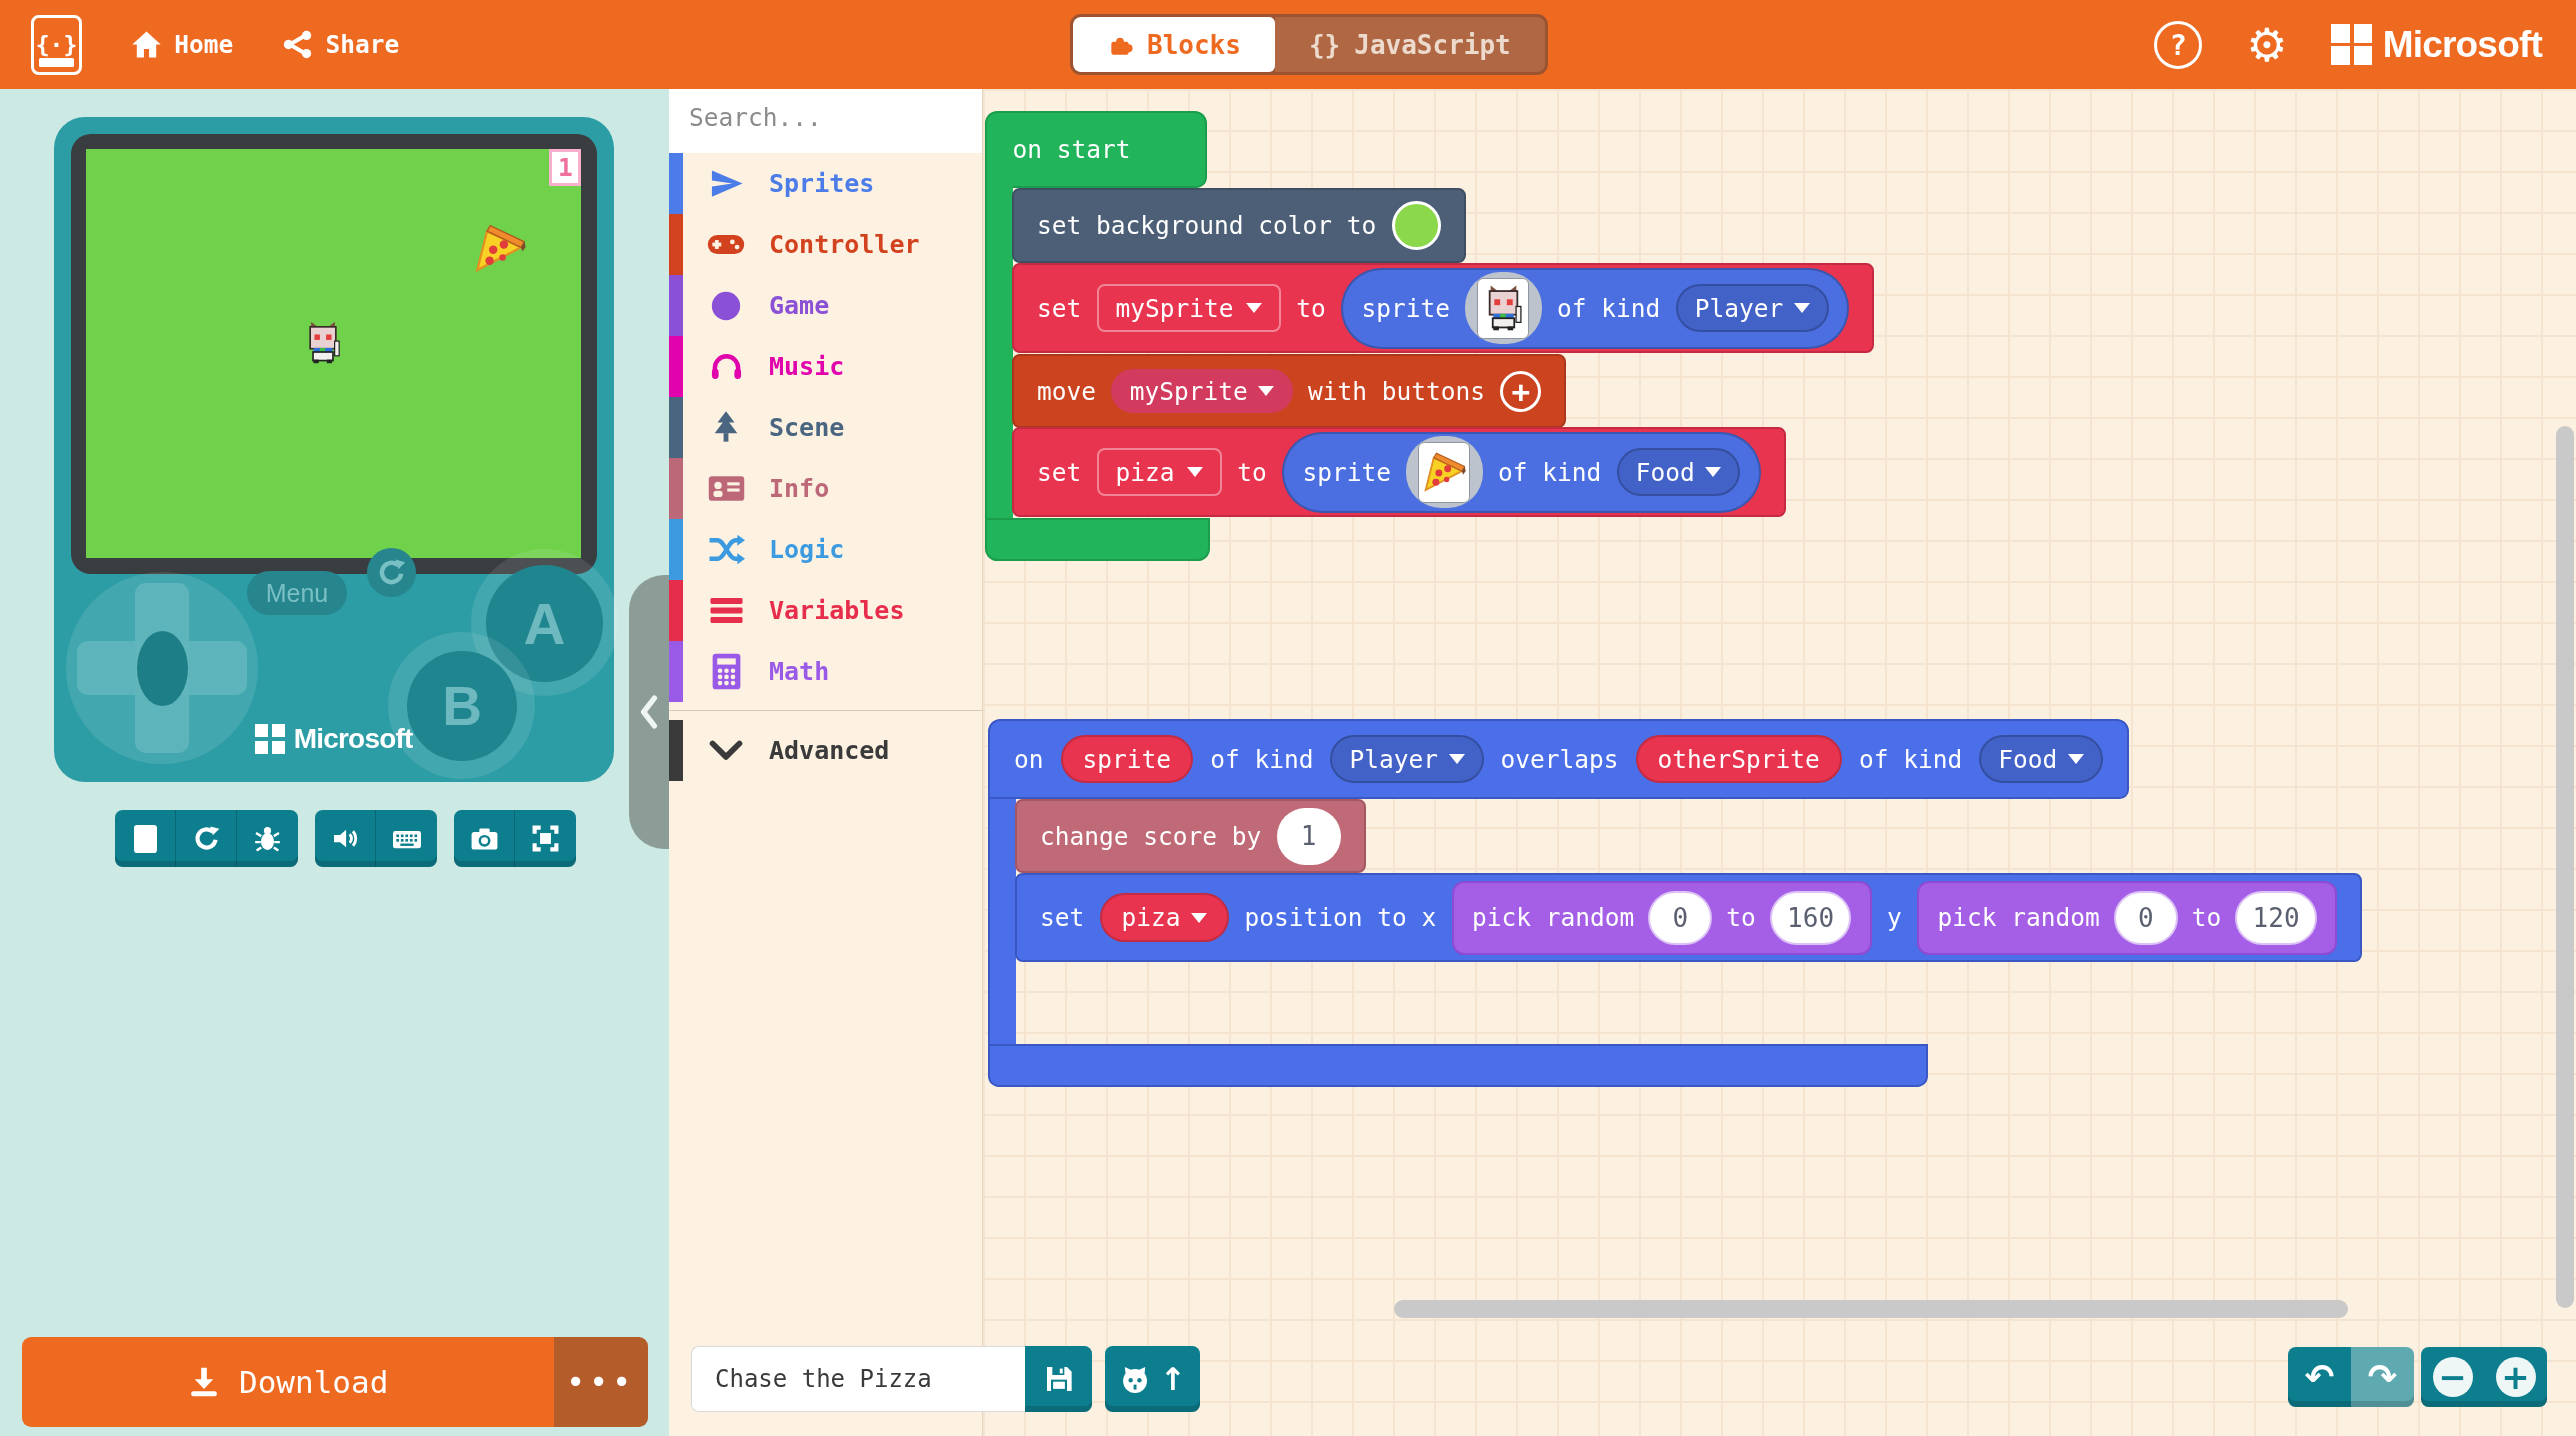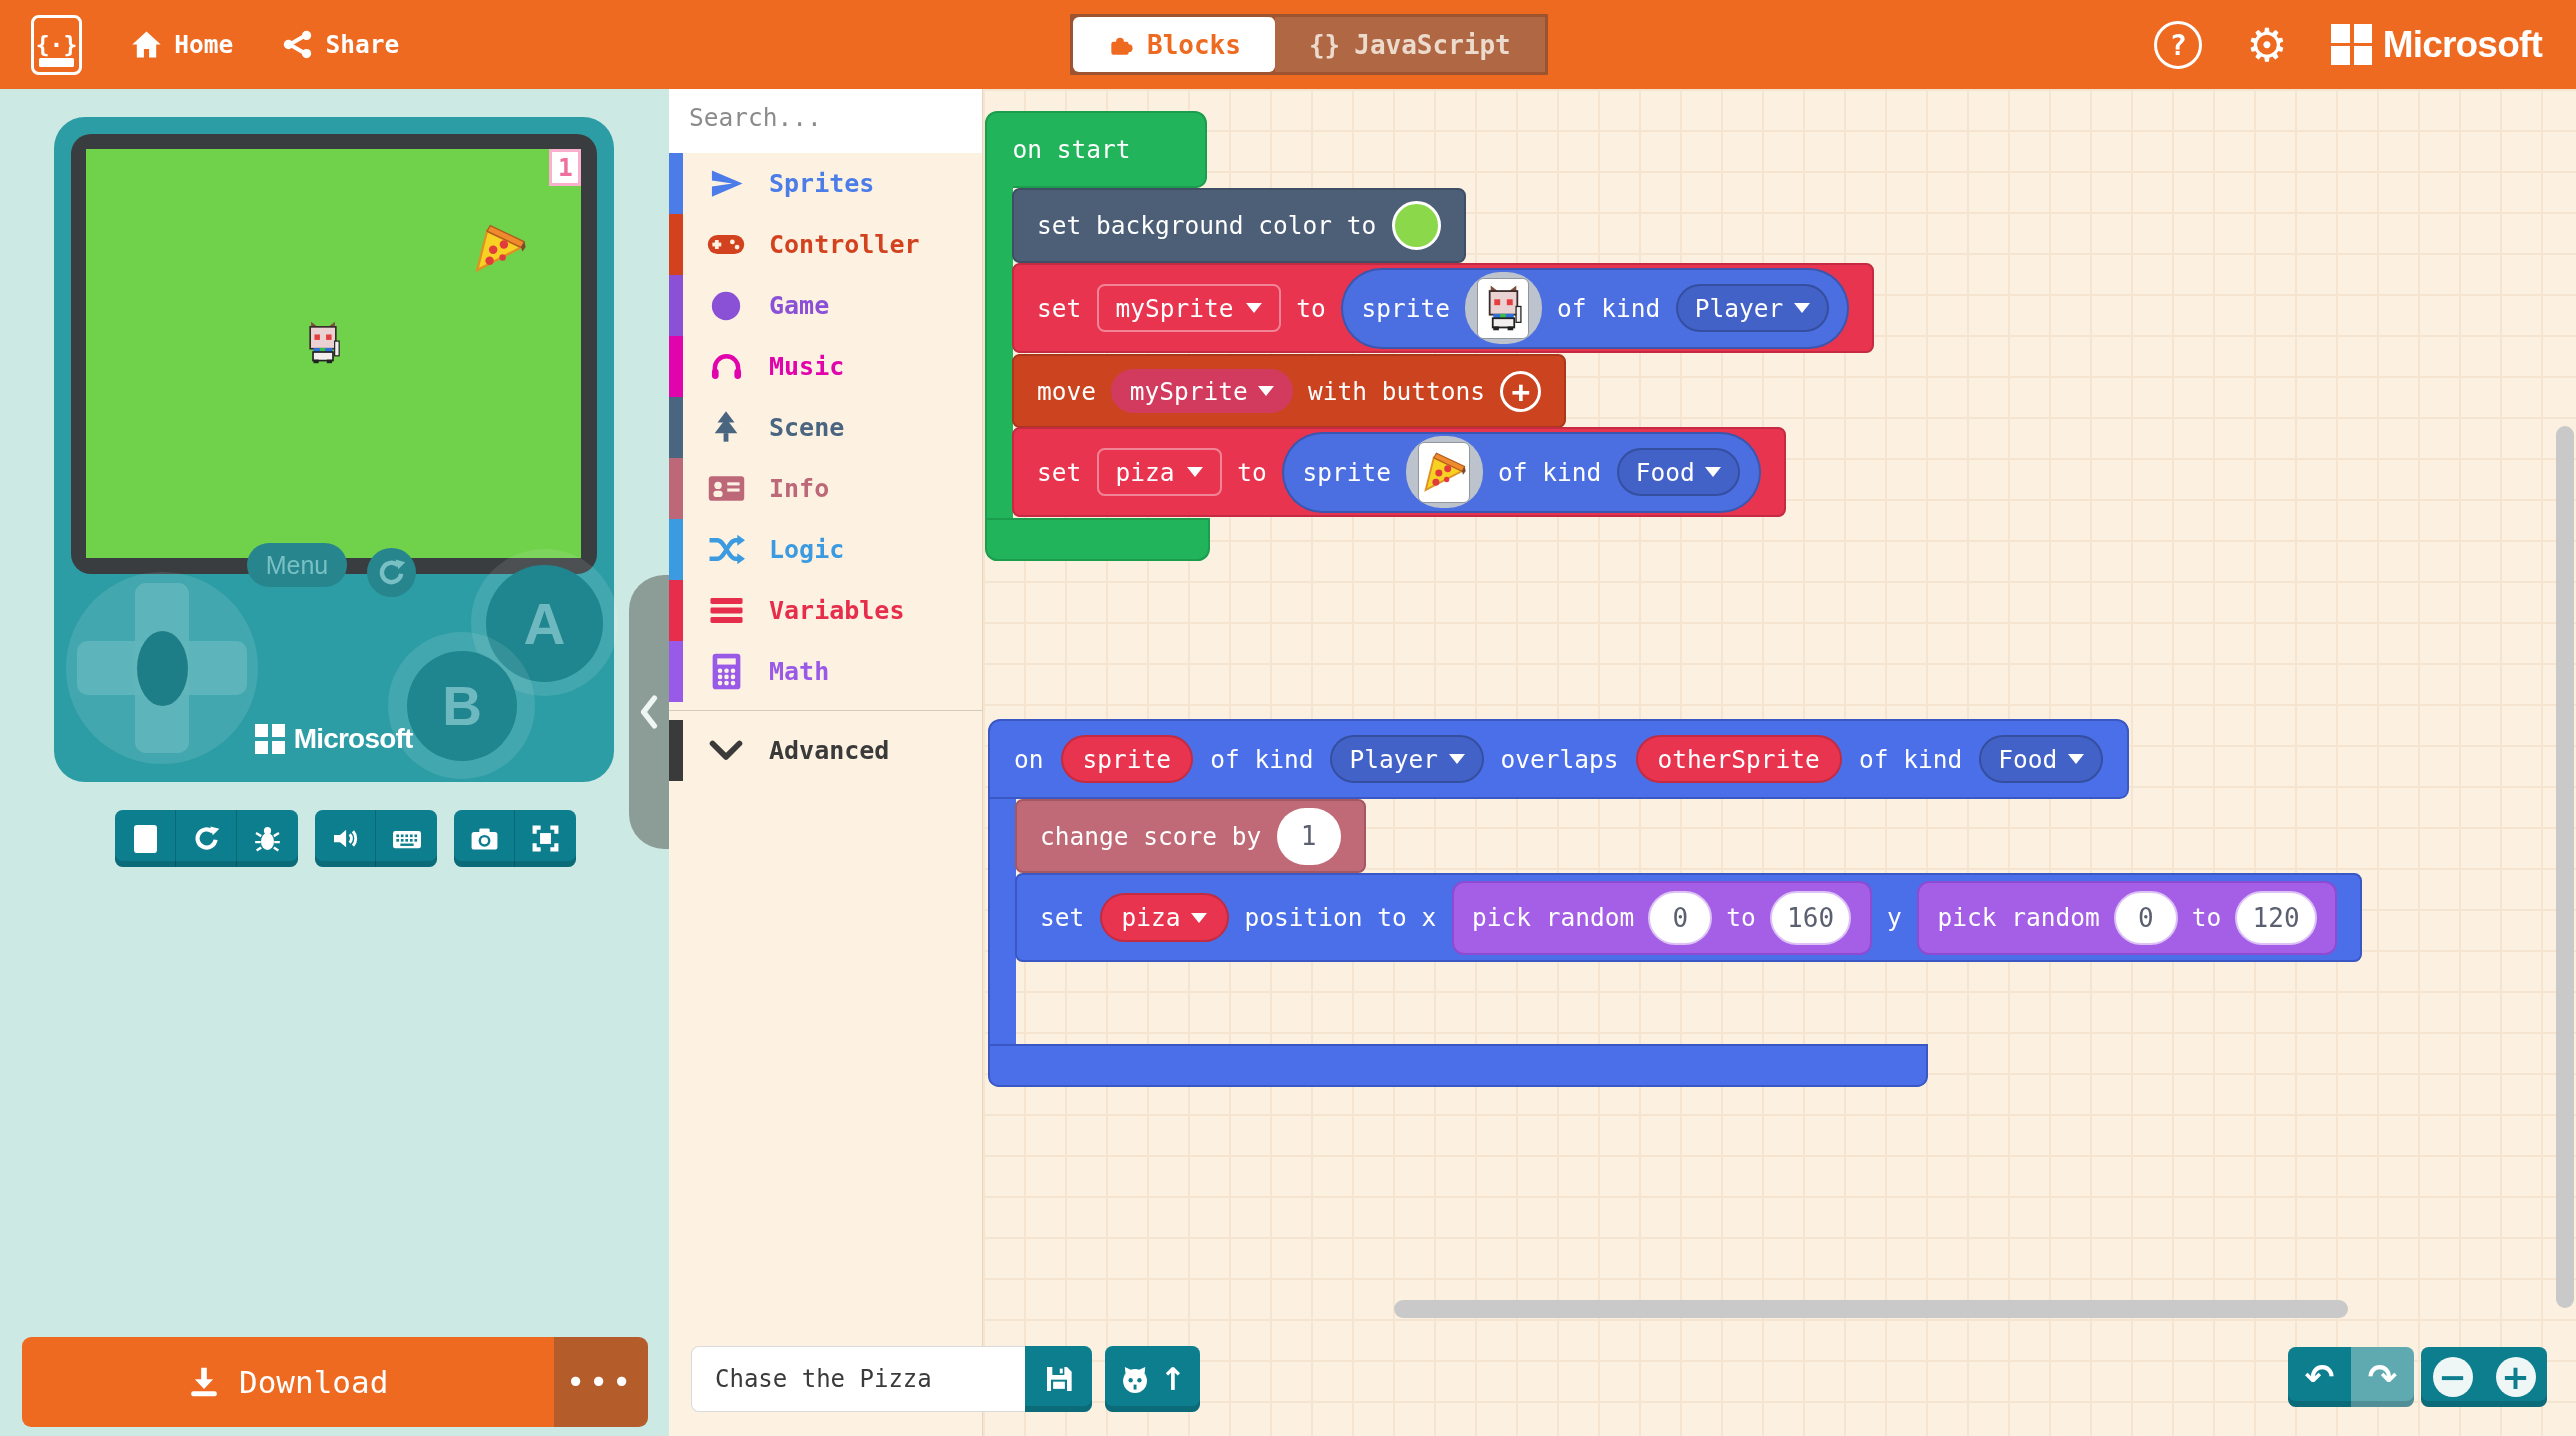--- a/index.html
+++ b/index.html
@@ -6,42 +6,42 @@
   html,body { width:2576px; height:1437px; }
   body { font-family:"DejaVu Sans Mono",monospace; overflow:hidden; }
   .app { position:relative; width:2576px; height:1437px; background:#cde9e4; overflow:hidden; }
 
   
   .header { position:absolute; left:0; top:0; width:2576px; height:89px; background:#ee6a21; display:flex; align-items:center; z-index:50; }
   .hdr-left { display:flex; align-items:center; gap:49px; padding-left:31px; }
   .logo-box { width:51px; height:60px; border:3.8px solid #fff; border-radius:7.7px; position:relative; display:flex; align-items:center; justify-content:center; color:#fff; font-size:23px; font-weight:bold; }
   .logo-box::after { content:""; position:absolute; left:4.6px; right:4.6px; bottom:4.6px; height:9.2px; background:#fff; border-radius:1.5px; }
   .hdr-btn { display:flex; align-items:center; gap:12.3px; color:#fff; font-size:24.5px; font-weight:bold; cursor:pointer; }
-  .toggle { position:absolute; left:1070px; top:14px; height:61px; display:flex; border:3.8px solid #9c5330; background:#9c5330; border-radius:1px; overflow:hidden; }
+  .toggle { position:absolute; left:1070px; top:14px; height:61px; display:flex; border:3.8px solid #9c5330; background:#9c5330; border-radius:11px; overflow:hidden; }
   .tab { display:flex; align-items:center; justify-content:center; gap:14px; padding:0 34px; font-size:26px; font-weight:bold; }
   .tab-blocks { background:#ffffff; color:#ee6a21; border-radius:6.1px; }
   .tab-js { background:#b06844; color:#ecdacd; }
   .braces { font-weight:bold; }
   .hdr-right { margin-left:auto; display:flex; align-items:center; gap:44px; padding-right:34px; }
   .help-circle { width:48px; height:48px; border-radius:50%; border:3.8px solid #fff; color:#fff; font-size:29px; font-weight:bold; display:flex; align-items:center; justify-content:center; }
   .gear { color:#fff; font-size:46px; font-family:"DejaVu Sans",sans-serif; line-height:1; }
   .ms-logo { display:flex; align-items:center; gap:10.7px; }
   .ms-squares { display:grid; grid-template-columns:18.4px 18.4px; grid-template-rows:18.4px 18.4px; gap:3.8px; }
   .ms-squares i { background:#fff; }
   .ms-word { color:#fff; font-family:"Liberation Sans",sans-serif; font-weight:bold; font-size:37px; letter-spacing:-0.8px; }
 
   
   .sim-panel { position:absolute; left:0; top:89px; width:669px; height:1348px; background:#cde9e4; }
   .console { position:absolute; left:54px; top:28px; width:560px; height:665px; background:#2d9da5; border-radius:31px; }
   .bezel { position:absolute; left:17px; top:17px; width:526px; height:440px; background:#393d40; border-radius:20px; }
   .screen { position:absolute; left:15.3px; top:15.3px; width:495px; height:409px; background:#70d14b; }
   .score-box { position:absolute; right:0; top:0; min-width:32px; height:37px; background:#fff; border:3.1px solid #f9b0cc; color:#ef6f9f; font-size:24.5px; font-weight:bold; display:flex; align-items:center; justify-content:center; padding:0 4.6px; }
   .sprite-pizza-sim { position:absolute; left:388px; top:74px; width:52px; height:52px; }
   .sprite-cat-sim { position:absolute; left:218px; top:170px; width:38px; height:48px; }
-  .menu-pill { position:absolute; left:193px; top:426px; width:100px; height:44px; background:#27858e; border-radius:23px; color:#79c0c4; font-family:"Liberation Sans",sans-serif; font-size:25px; display:flex; align-items:center; justify-content:center; }
+  .menu-pill { position:absolute; left:193px; top:454px; width:100px; height:44px; background:#27858e; border-radius:23px; color:#79c0c4; font-family:"Liberation Sans",sans-serif; font-size:25px; display:flex; align-items:center; justify-content:center; }
   .reset-btn { position:absolute; left:313px; top:431px; width:49px; height:49px; background:#27858e; border-radius:50%; display:flex; align-items:center; justify-content:center; }
   .dpad-halo { position:absolute; left:12.3px; top:455px; width:192px; height:192px; background:rgba(255,255,255,.10); border-radius:50%; }
   .dpad-v { position:absolute; left:81px; top:466px; width:54px; height:170px; background:#62b6bc; border-radius:10.7px; opacity:.85; }
   .dpad-h { position:absolute; left:23px; top:524px; width:170px; height:54px; background:#62b6bc; border-radius:10.7px; opacity:.85; }
   .dpad-center { position:absolute; left:83px; top:514px; width:51px; height:75px; background:#1d7e88; border-radius:50%; }
   .btn-halo { position:absolute; border-radius:50%; background:rgba(255,255,255,.10); }
   .ab-btn { position:absolute; background:#1f858e; border-radius:50%; color:#6db9bf; font-family:"Liberation Sans",sans-serif; font-weight:bold; display:flex; align-items:center; justify-content:center; }
   .console-brand { position:absolute; left:0; right:0; top:606px; display:flex; align-items:center; justify-content:center; gap:9.2px; }
   .console-brand .ms-squares { grid-template-columns:13px 13px; grid-template-rows:13px 13px; gap:3.1px; }
   .console-brand .ms-word { font-size:28px; }

